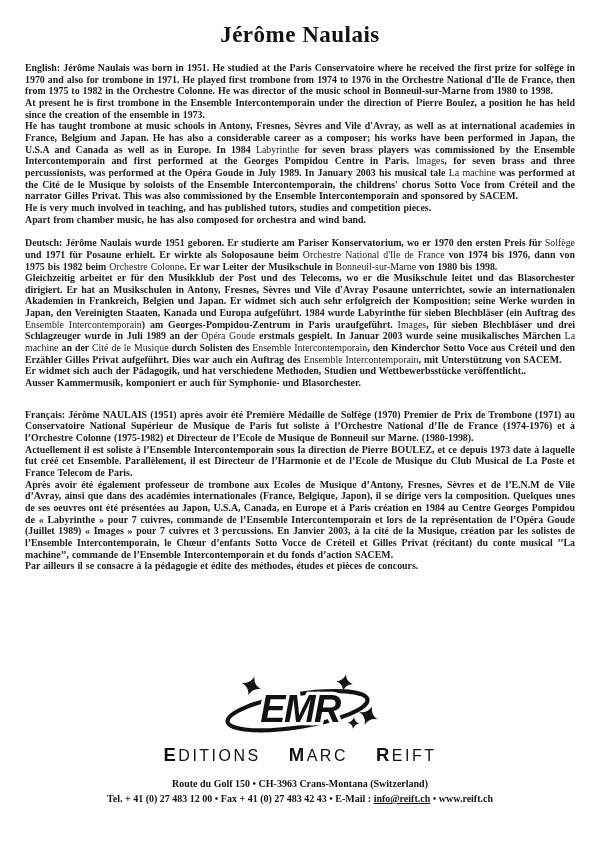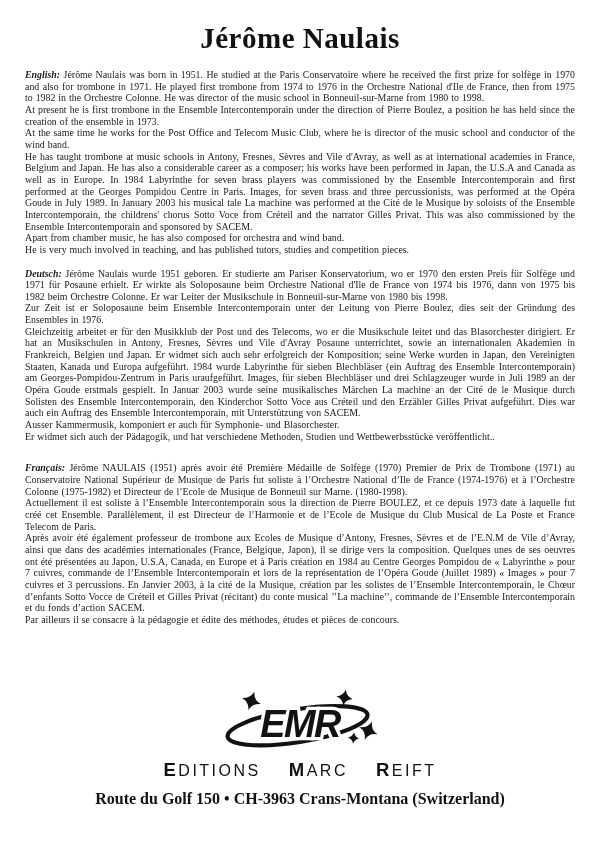--- a/index.html
+++ b/index.html
@@ -12,37 +12,37 @@
     overflow: hidden;
     display: flex;
     flex-direction: column;
     font-family: "Liberation Serif", serif;
     color: #1b1b1b;
   }
   .content { padding: 22px 25px 0 25px; }
   h1.doc-title {
     margin: 0 0 14px 0;
     text-align: center;
-    font-size: 29px;
+    font-size: 23px;
     font-weight: bold;
     letter-spacing: 0.5px;
     color: #121212;
   }
   .section { margin: 0 0 12px 0; }
   .section:last-child { margin-bottom: 0; margin-top: 20px; }
   .section p {
     margin: 0;
     font-size: 9.9px;
     line-height: 11.65px;
     text-align: justify;
     word-spacing: 0.5px;
   }
-  .section .normal { font-style: normal; font-weight: normal; }
+  .section .normal { font-style: normal; font-weight: bold; }
   .section .italic { }
-  .section .bolditalic { font-style: italic; font-weight: bold; }
+  .section .bolditalic { font-weight: bold; }
 
   .footer {
     margin-top: auto;
     text-align: center;
     padding-bottom: 43px;
   }
   .logo-wrap { line-height: 0; margin-bottom: 2px; }
   .publisher {
     font-family: "Liberation Sans", sans-serif;
     font-size: 16px;
@@ -50,51 +50,49 @@
     color: #121212;
     margin-bottom: 10px;
     white-space: nowrap;
   }
   .pub-word { margin: 0 14px; }
   .pub-lead { font-weight: bold; font-size: 18.5px; }
   .pub-rest { font-weight: normal; }
   .addr {
     font-family: "Liberation Serif", serif;
     font-weight: bold;
-    font-size: 16px;
+    font-size: 10px;
     line-height: 15px;
     color: #121212;
   }
   .addr a {
     color: #121212;
     text-decoration: underline;
     font-weight: bold;
   }
 </style>
 </head>
 <body>
 
 <div class="page">
   <div class="content">
     <h1 class="doc-title">Jérôme Naulais</h1>
     <div>
         <div class="section">
           <p><span class="bolditalic">English:</span><span class="normal"> Jérôme Naulais was born in 1951. He studied at the Paris Conservatoire where he received the first prize for solfège in 1970 and also for trombone in 1971. He played first trombone from 1974 to 1976 in the Orchestre National d'Ile de France, then from 1975 to 1982 in the Orchestre Colonne. He was director of the music school in Bonneuil-sur-Marne from 1980 to 1998.</span></p>
           <p><span class="normal">At present he is first trombone in the Ensemble Intercontemporain under the direction of Pierre Boulez, a position he has held since the creation of the ensemble in 1973.</span></p>
-          <p><span class="normal">At the same time he works for the Post Office and Telecom Music Club, where he is director of the music school and conductor of the wind band.</span></p>
           <p><span class="normal">He has taught trombone at music schools in Antony, Fresnes, Sèvres and Vile d'Avray, as well as at international academies in France, Belgium and Japan. He has also a considerable career as a composer; his works have been performed in Japan, the U.S.A and Canada as well as in Europe. In 1984 </span><span class="italic">Labyrinthe</span><span class="normal"> for seven brass players was commissioned by the Ensemble Intercontemporain and first performed at the Georges Pompidou Centre in Paris. </span><span class="italic">Images</span><span class="normal">, for seven brass and three percussionists, was performed at the Opéra Goude in July 1989. In January 2003 his musical tale </span><span class="italic">La machine</span><span class="normal"> was performed at the Cité de le Musique by soloists of the Ensemble Intercontemporain, the childrens' chorus Sotto Voce from Créteil and the narrator Gilles Privat. This was also commissioned by the Ensemble Intercontemporain and sponsored by SACEM.</span></p>
+          <p><span class="normal">He is very much involved in teaching, and has published tutors, studies and competition pieces.</span></p>
           <p><span class="normal">Apart from chamber music, he has also composed for orchestra and wind band.</span></p>
-          <p><span class="normal">He is very much involved in teaching, and has published tutors, studies and competition pieces.</span></p>
         </div>
         <div class="section">
           <p><span class="bolditalic">Deutsch:</span><span class="normal"> Jérôme Naulais wurde 1951 geboren. Er studierte am Pariser Konservatorium, wo er 1970 den ersten Preis für </span><span class="italic">Solfège</span><span class="normal"> und 1971 für Posaune erhielt. Er wirkte als Soloposaune beim </span><span class="italic">Orchestre National d'Ile de France</span><span class="normal"> von 1974 bis 1976, dann von 1975 bis 1982 beim </span><span class="italic">Orchestre Colonne</span><span class="normal">. Er war Leiter der Musikschule in </span><span class="italic">Bonneuil-sur-Marne</span><span class="normal"> von 1980 bis 1998.</span></p>
-          <p><span class="normal">Zur Zeit ist er Soloposaune beim </span><span class="italic">Ensemble Intercontemporain</span><span class="normal"> unter der Leitung von Pierre Boulez, dies seit der Gründung des Ensembles in 1976.</span></p>
           <p><span class="normal">Gleichzeitig arbeitet er für den Musikklub der Post und des Telecoms, wo er die Musikschule leitet und das Blasorchester dirigiert. Er hat an Musikschulen in Antony, Fresnes, Sèvres und Vile d'Avray Posaune unterrichtet, sowie an internationalen Akademien in Frankreich, Belgien und Japan. Er widmet sich auch sehr erfolgreich der Komposition; seine Werke wurden in Japan, den Vereinigten Staaten, Kanada und Europa aufgeführt. 1984 wurde Labyrinthe für sieben Blechbläser (ein Auftrag des </span><span class="italic">Ensemble Intercontemporain</span><span class="normal">) am Georges-Pompidou-Zentrum in Paris uraufgeführt. </span><span class="italic">Images</span><span class="normal">, für sieben Blechbläser und drei Schlagzeuger wurde in Juli 1989 an der </span><span class="italic">Opéra Goude</span><span class="normal"> erstmals gespielt. In Januar 2003 wurde seine musikalisches Märchen </span><span class="italic">La machine</span><span class="normal"> an der </span><span class="italic">Cité de le Musique</span><span class="normal"> durch Solisten des </span><span class="italic">Ensemble Intercontemporain</span><span class="normal">, den Kinderchor Sotto Voce aus Créteil und den Erzähler Gilles Privat aufgeführt. Dies war auch ein Auftrag des </span><span class="italic">Ensemble Intercontemporain</span><span class="normal">, mit Unterstützung von SACEM.</span></p>
+          <p><span class="normal">Er widmet sich auch der Pädagogik, und hat verschiedene Methoden, Studien und Wettbewerbsstücke veröffentlicht..</span></p>
           <p><span class="normal">Ausser Kammermusik, komponiert er auch für Symphonie- und Blasorchester.</span></p>
-          <p><span class="normal">Er widmet sich auch der Pädagogik, und hat verschiedene Methoden, Studien und Wettbewerbsstücke veröffentlicht..</span></p>
         </div>
         <div class="section">
           <p><span class="bolditalic">Français:</span><span class="normal"> Jérôme NAULAIS (1951) après avoir été Première Médaille de Solfège (1970) Premier de Prix de Trombone (1971) au Conservatoire National Supérieur de Musique de Paris fut soliste à l’Orchestre National d’Ile de France (1974-1976) et à l’Orchestre Colonne (1975-1982) et Directeur de l’Ecole de Musique de Bonneuil sur Marne. (1980-1998).</span></p>
           <p><span class="normal">Actuellement il est soliste à l’Ensemble Intercontemporain sous la direction de Pierre BOULEZ, et ce depuis 1973 date à laquelle fut créé cet Ensemble. Parallèlement, il est Directeur de l’Harmonie et de l’Ecole de Musique du Club Musical de La Poste et France Telecom de Paris.</span></p>
           <p><span class="normal">Après avoir été également professeur de trombone aux Ecoles de Musique d’Antony, Fresnes, Sèvres et de l’E.N.M de Vile d’Avray, ainsi que dans des académies internationales (France, Belgique, Japon), il se dirige vers la composition. Quelques unes de ses oeuvres ont été présentées au Japon, U.S.A, Canada, en Europe et à Paris création en 1984 au Centre Georges Pompidou de « Labyrinthe » pour 7 cuivres, commande de l’Ensemble Intercontemporain et lors de la représentation de l’Opéra Goude (Juillet 1989) « Images » pour 7 cuivres et 3 percussions. En Janvier 2003, à la cité de la Musique, création par les solistes de l’Ensemble Intercontemporain, le Chœur d’enfants Sotto Vocce de Créteil et Gilles Privat (récitant) du conte musical ’’La machine’’,  commande de l’Ensemble Intercontemporain et du fonds d’action SACEM.</span></p>
           <p><span class="normal">Par ailleurs il se consacre à la pédagogie et édite des méthodes, études et pièces de concours.</span></p>
         </div>
       </div>
   </div>
 
@@ -107,14 +105,17 @@
         <g fill="#121212">
           <path transform="translate(36,17) rotate(18)" d="M0,-12 Q2,-2 12,0 Q2,2 0,12 Q-2,2 -12,0 Q-2,-2 0,-12 Z"></path>
           <path transform="translate(149,13) rotate(10)" d="M0,-10 Q1.8,-1.8 10,0 Q1.8,1.8 0,10 Q-1.8,1.8 -10,0 Q-1.8,-1.8 0,-10 Z"></path>
           <path transform="translate(160,62) rotate(5)" d="M0,-7 Q1.4,-1.4 7,0 Q1.4,1.4 0,7 Q-1.4,1.4 -7,0 Q-1.4,-1.4 0,-7 Z"></path>
           <path transform="translate(178,53) rotate(22)" d="M0,-12 Q2,-2 12,0 Q2,2 0,12 Q-2,2 -12,0 Q-2,-2 0,-12 Z"></path>
         </g>
       </svg>
     </div>
     <div class="publisher"><span class="pub-word"><span class="pub-lead">E</span><span class="pub-rest">DITIONS</span></span><span class="pub-word"><span class="pub-lead">M</span><span class="pub-rest">ARC</span></span><span class="pub-word"><span class="pub-lead">R</span><span class="pub-rest">EIFT</span></span></div>
     <div class="addr">Route du Golf 150 • CH-3963 Crans-Montana (Switzerland)</div>
+    <div class="addr">
+      <span>Tel. + 41 (0) 27 483 12 00</span><span> • </span><span>Fax + 41 (0) 27 483 42 43</span><span> • </span><span>E-Mail : </span><a href="#">info@reift.ch</a><span> • </span><span>www.reift.ch</span>
+    </div>
   </div>
 </div>
 
 </body></html>

